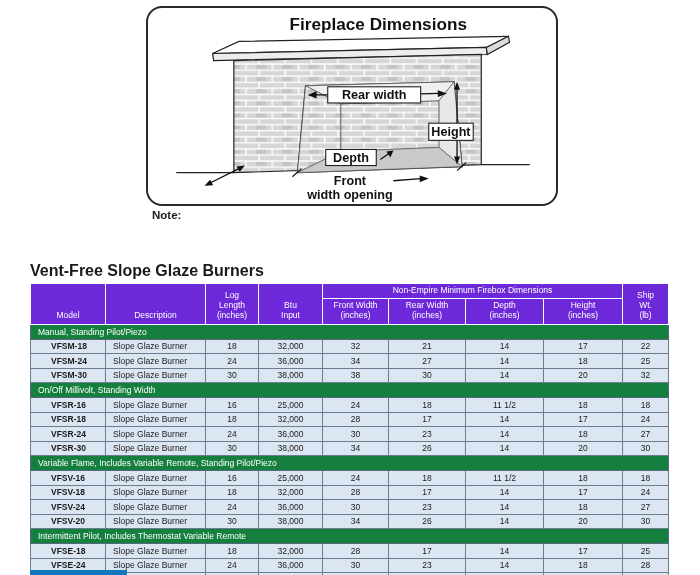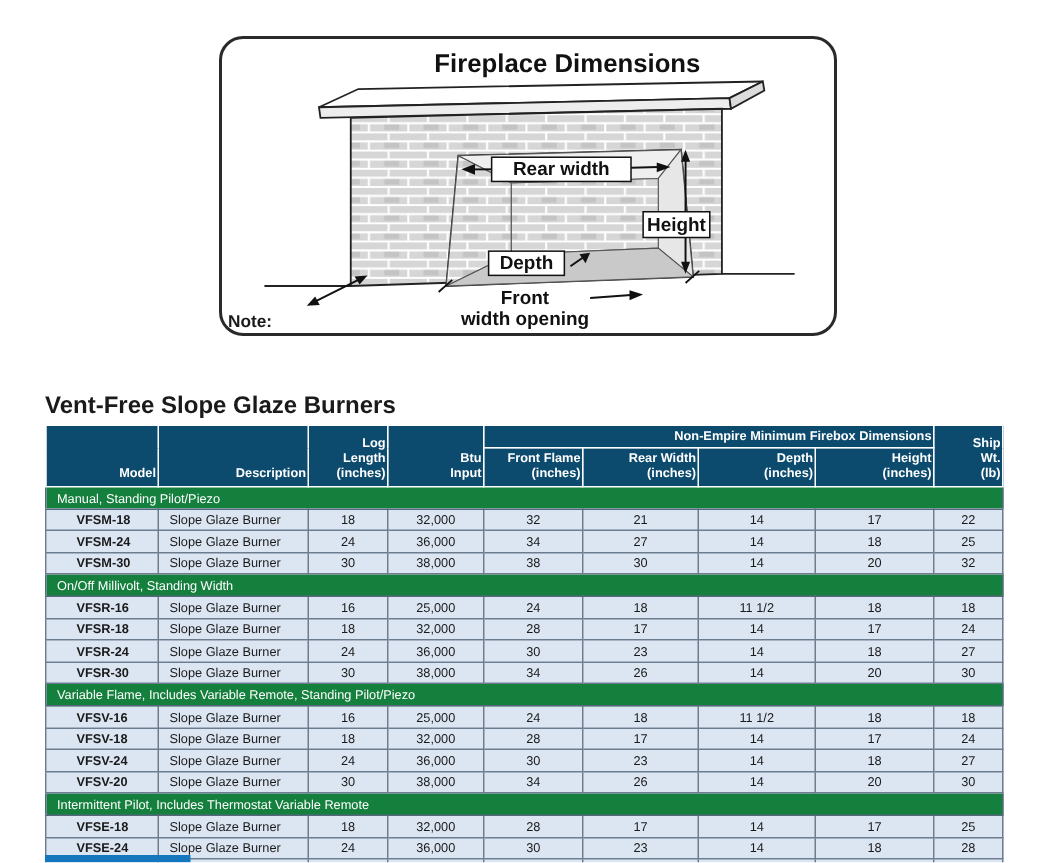--- a/index.html
+++ b/index.html
@@ -1,35 +1,35 @@
 <!DOCTYPE html>
 <html><head>
 <meta charset="utf-8">
 <style>
   html,body{margin:0;padding:0;background:#fff;}
   .page{position:relative;width:700px;height:575px;background:#fff;overflow:hidden;
         font-family:"Liberation Sans",sans-serif;color:#1a1a1a;}
 
   
-  .diagram-box{position:absolute;left:146px;top:24px;width:408px;height:196px;
+  .diagram-box{position:absolute;left:146px;top:6px;width:408px;height:196px;
                border:2px solid #2a2a2a;border-radius:16px;background:#fff;}
   .diagram-box svg{display:block;width:100%;height:100%;}
 
   
   .note{position:absolute;left:152px;top:208px;width:430px;display:flex;
         font-size:11.5px;line-height:1.25;}
   .note-label{font-weight:bold;margin-right:16px;white-space:nowrap;}
   .note-text{white-space:pre-line;}
 
   
   .table-wrap{position:absolute;left:30px;top:262px;width:638px;}
   .table-title{font-weight:bold;font-size:16px;margin:0 0 3px 0;}
   table.spec{border-collapse:collapse;table-layout:fixed;width:638px;font-size:8.5px;
              border:1px solid #55687e;}
-  table.spec th{background:#0c4a6e;color:#fff;font-weight:bold;text-align:right;
+  table.spec th{background:#6d28d9;color:#fff;font-weight:normal;text-align:center;
                 vertical-align:bottom;border:1.5px solid #fff;padding:1px 1px 3px 1px;
                 white-space:pre-line;line-height:1.2;}
   th.th-model{text-align:left;padding-left:8px;}
   th.th-group{vertical-align:middle;padding:2px 0;}
   tr.section-row td{background:#15803d;color:#fff;text-align:left;padding:2px 0 2px 7px;
                     height:9px;border-top:1px solid #55687e;border-bottom:1px solid #55687e;}
   tr.data-row td{background:#dce6f3;border:1px solid #6d7d90;height:11.5px;
                  text-align:center;padding:1px 2px;}
   tr.data-row td.model{font-weight:bold;text-align:left;padding-left:20px;}
   tr.data-row td.desc{text-align:left;padding-left:7px;}
@@ -139,21 +139,21 @@
 Length
 (inches)</th>
           <th rowspan="2">Btu
 Input</th>
           <th colspan="4" class="th-group">Non-Empire Minimum Firebox Dimensions</th>
           <th rowspan="2">Ship
 Wt.
 (lb)</th>
         </tr>
         <tr>
-          <th>Front Flame
+          <th>Front Width
 (inches)</th>
           <th>Rear Width
 (inches)</th>
           <th>Depth
 (inches)</th>
           <th>Height
 (inches)</th>
         </tr>
       </thead>
       <tbody>

